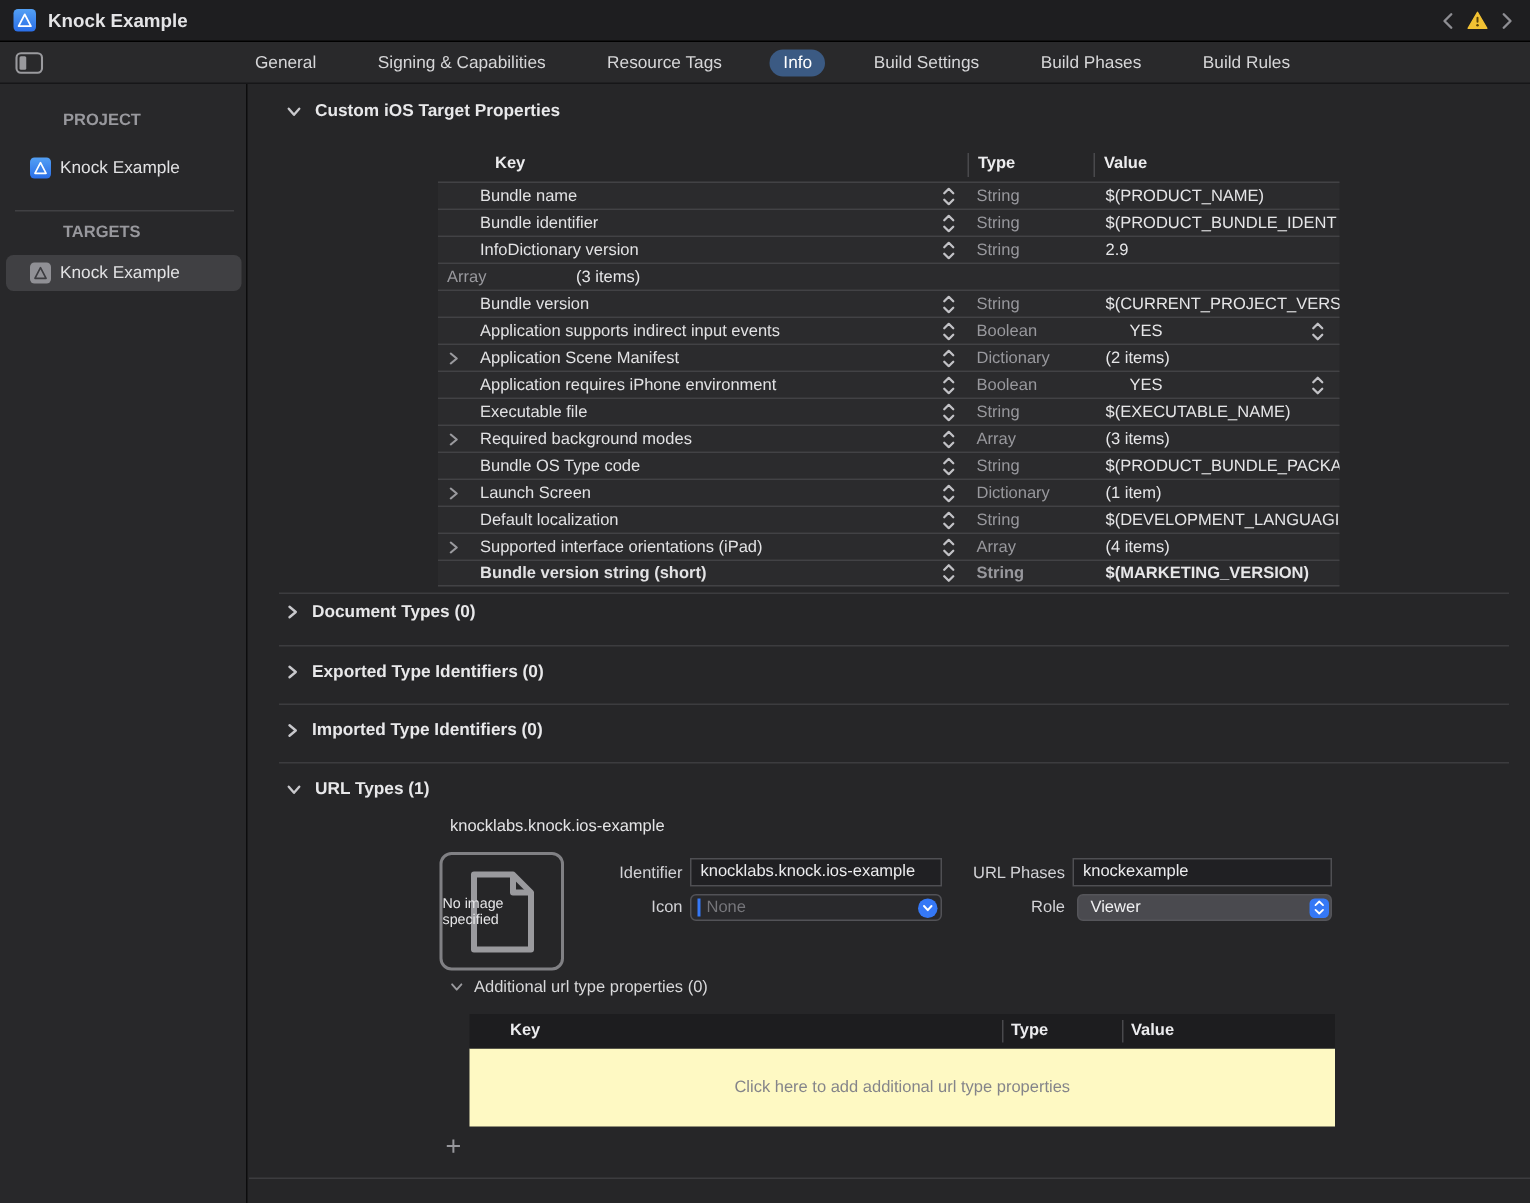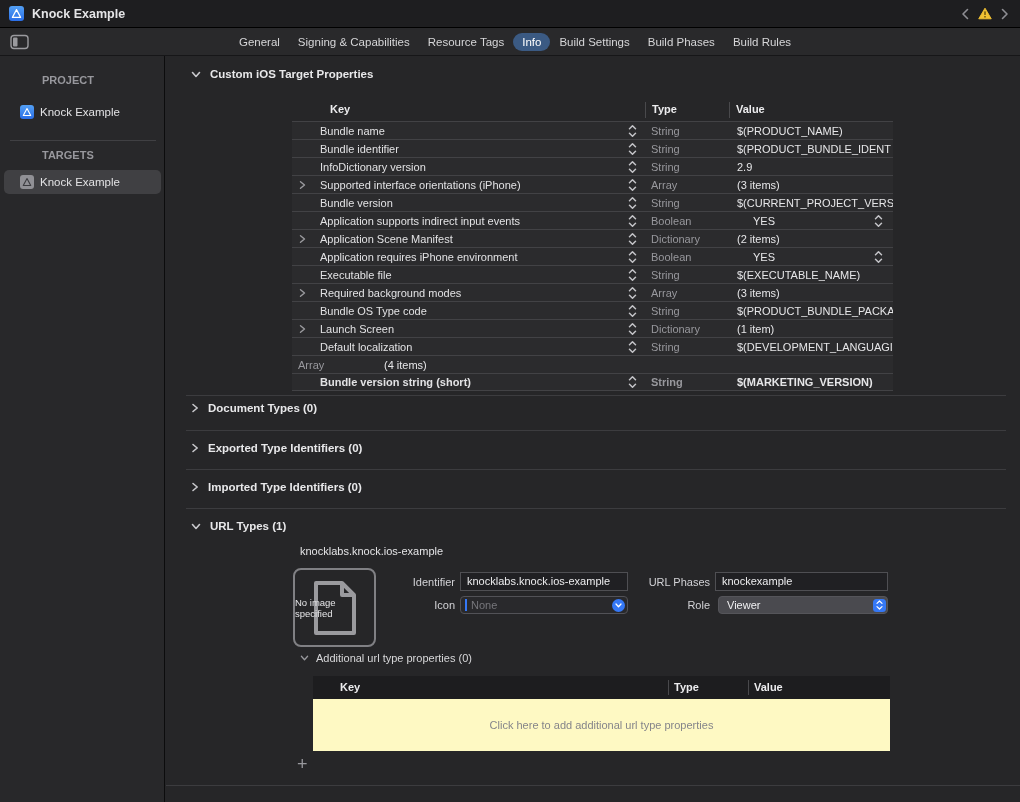--- a/index.html
+++ b/index.html
@@ -13,21 +13,21 @@
   .titlebar .app-icon { width:15px; height:15px; margin-left:9px; border-radius:3px;
     background:linear-gradient(#53a0f4,#2a6ee8); display:flex; align-items:center; justify-content:center; }
   .titlebar .title { margin-left:8px; font-size:12.5px; font-weight:700; color:#e4e4e6; }
   .titlebar .nav { margin-left:auto; margin-right:8px; display:flex; align-items:center; gap:6px; }
   .navchev { width:14px; height:16px; display:flex; align-items:center; justify-content:center; }
 
   
   .tabbar { position:absolute; left:0; top:28px; width:1020px; height:28px;
     background:#29292b; border-bottom:1px solid #161618; display:flex; align-items:center; justify-content:center; }
   .sidebar-toggle { position:absolute; left:10px; top:6px; width:19px; height:16px; }
-  .tabs { display:flex; align-items:center; margin-left:10px;justify-content:center; }
+  .tabs { display:flex; align-items:center; gap:23px; margin-left:10px;justify-content:center; }
   .tab { color:#d6d6d8; font-size:11.5px; padding:3px 9px; border-radius:10px; white-space:nowrap; }
   .tab.active { background:#3b5a83; color:#fff; }
 
   
   .sidebar { position:absolute; left:0; top:56px; width:165px; height:746px;
     background:#28282a; border-right:1px solid #0c0c0d; }
   .main { position:absolute; left:166px; top:56px; width:854px; height:746px; background:#262628; }
 
   
   .side-header { position:absolute; left:14px; font-size:11px; font-weight:700; color:#98989d;margin-left:28px; }
@@ -229,216 +229,216 @@
               </svg>
         </span>
       </div>
       <div class="cell-type"><span class="row-type">String</span></div>
       <div class="cell-value">
         <span class="row-value-text">2.9</span>
 
       </div>
     </div>
         <div class="prow">
+      <div class="cell-type"><span class="row-type">Array</span></div>
+      <div class="cell-value">
+        <span class="row-value-text">(3 items)</span>
+
+      </div>
+    </div>
+        <div class="prow">
+      <div class="cell-key">
+        
+        <span class="row-key">Bundle version</span>
+        <span class="key-stepper">
+          <svg width="9" height="13" viewBox="0 0 9 13">
+                <path d="M1.5 4.3 L4.5 1.3 L7.5 4.3" fill="none" stroke="#c2c2c6" stroke-width="1.5" stroke-linecap="round" stroke-linejoin="round"></path>
+                <path d="M1.5 8.7 L4.5 11.7 L7.5 8.7" fill="none" stroke="#c2c2c6" stroke-width="1.5" stroke-linecap="round" stroke-linejoin="round"></path>
+              </svg>
+        </span>
+      </div>
+      <div class="cell-type"><span class="row-type">String</span></div>
+      <div class="cell-value">
+        <span class="row-value-text">$(CURRENT_PROJECT_VERS</span>
+
+      </div>
+    </div>
+        <div class="prow popup">
+      <div class="cell-key">
+        
+        <span class="row-key">Application supports indirect input events</span>
+        <span class="key-stepper">
+          <svg width="9" height="13" viewBox="0 0 9 13">
+                <path d="M1.5 4.3 L4.5 1.3 L7.5 4.3" fill="none" stroke="#c2c2c6" stroke-width="1.5" stroke-linecap="round" stroke-linejoin="round"></path>
+                <path d="M1.5 8.7 L4.5 11.7 L7.5 8.7" fill="none" stroke="#c2c2c6" stroke-width="1.5" stroke-linecap="round" stroke-linejoin="round"></path>
+              </svg>
+        </span>
+      </div>
+      <div class="cell-type"><span class="row-type">Boolean</span></div>
+      <div class="cell-value">
+        <span class="row-value-text">YES</span>
+        <span class="value-stepper">
+          <svg width="9" height="13" viewBox="0 0 9 13">
+                <path d="M1.5 4.3 L4.5 1.3 L7.5 4.3" fill="none" stroke="#c2c2c6" stroke-width="1.5" stroke-linecap="round" stroke-linejoin="round"></path>
+                <path d="M1.5 8.7 L4.5 11.7 L7.5 8.7" fill="none" stroke="#c2c2c6" stroke-width="1.5" stroke-linecap="round" stroke-linejoin="round"></path>
+              </svg>
+        </span>
+      </div>
+    </div>
+        <div class="prow">
       <div class="cell-key">
         <span class="disclosure">
           <svg width="7" height="9" viewBox="0 0 7 9">
                 <path d="M1.5 1.2 L5.5 4.5 L1.5 7.8" fill="none" stroke="#9a9a9e" stroke-width="1.4" stroke-linecap="round" stroke-linejoin="round"></path>
               </svg>
         </span>
-        <span class="row-key">Supported interface orientations (iPhone)</span>
-        <span class="key-stepper">
-          <svg width="9" height="13" viewBox="0 0 9 13">
-                <path d="M1.5 4.3 L4.5 1.3 L7.5 4.3" fill="none" stroke="#c2c2c6" stroke-width="1.5" stroke-linecap="round" stroke-linejoin="round"></path>
-                <path d="M1.5 8.7 L4.5 11.7 L7.5 8.7" fill="none" stroke="#c2c2c6" stroke-width="1.5" stroke-linecap="round" stroke-linejoin="round"></path>
-              </svg>
-        </span>
-      </div>
-      <div class="cell-type"><span class="row-type">Array</span></div>
-      <div class="cell-value">
-        <span class="row-value-text">(3 items)</span>
-
-      </div>
-    </div>
-        <div class="prow">
-      <div class="cell-key">
-        
-        <span class="row-key">Bundle version</span>
-        <span class="key-stepper">
-          <svg width="9" height="13" viewBox="0 0 9 13">
-                <path d="M1.5 4.3 L4.5 1.3 L7.5 4.3" fill="none" stroke="#c2c2c6" stroke-width="1.5" stroke-linecap="round" stroke-linejoin="round"></path>
-                <path d="M1.5 8.7 L4.5 11.7 L7.5 8.7" fill="none" stroke="#c2c2c6" stroke-width="1.5" stroke-linecap="round" stroke-linejoin="round"></path>
-              </svg>
-        </span>
-      </div>
-      <div class="cell-type"><span class="row-type">String</span></div>
-      <div class="cell-value">
-        <span class="row-value-text">$(CURRENT_PROJECT_VERS</span>
+        <span class="row-key">Application Scene Manifest</span>
+        <span class="key-stepper">
+          <svg width="9" height="13" viewBox="0 0 9 13">
+                <path d="M1.5 4.3 L4.5 1.3 L7.5 4.3" fill="none" stroke="#c2c2c6" stroke-width="1.5" stroke-linecap="round" stroke-linejoin="round"></path>
+                <path d="M1.5 8.7 L4.5 11.7 L7.5 8.7" fill="none" stroke="#c2c2c6" stroke-width="1.5" stroke-linecap="round" stroke-linejoin="round"></path>
+              </svg>
+        </span>
+      </div>
+      <div class="cell-type"><span class="row-type">Dictionary</span></div>
+      <div class="cell-value">
+        <span class="row-value-text">(2 items)</span>
 
       </div>
     </div>
         <div class="prow popup">
       <div class="cell-key">
         
-        <span class="row-key">Application supports indirect input events</span>
+        <span class="row-key">Application requires iPhone environment</span>
         <span class="key-stepper">
           <svg width="9" height="13" viewBox="0 0 9 13">
                 <path d="M1.5 4.3 L4.5 1.3 L7.5 4.3" fill="none" stroke="#c2c2c6" stroke-width="1.5" stroke-linecap="round" stroke-linejoin="round"></path>
                 <path d="M1.5 8.7 L4.5 11.7 L7.5 8.7" fill="none" stroke="#c2c2c6" stroke-width="1.5" stroke-linecap="round" stroke-linejoin="round"></path>
               </svg>
         </span>
       </div>
       <div class="cell-type"><span class="row-type">Boolean</span></div>
       <div class="cell-value">
         <span class="row-value-text">YES</span>
         <span class="value-stepper">
           <svg width="9" height="13" viewBox="0 0 9 13">
                 <path d="M1.5 4.3 L4.5 1.3 L7.5 4.3" fill="none" stroke="#c2c2c6" stroke-width="1.5" stroke-linecap="round" stroke-linejoin="round"></path>
                 <path d="M1.5 8.7 L4.5 11.7 L7.5 8.7" fill="none" stroke="#c2c2c6" stroke-width="1.5" stroke-linecap="round" stroke-linejoin="round"></path>
               </svg>
         </span>
+      </div>
+    </div>
+        <div class="prow">
+      <div class="cell-key">
+        
+        <span class="row-key">Executable file</span>
+        <span class="key-stepper">
+          <svg width="9" height="13" viewBox="0 0 9 13">
+                <path d="M1.5 4.3 L4.5 1.3 L7.5 4.3" fill="none" stroke="#c2c2c6" stroke-width="1.5" stroke-linecap="round" stroke-linejoin="round"></path>
+                <path d="M1.5 8.7 L4.5 11.7 L7.5 8.7" fill="none" stroke="#c2c2c6" stroke-width="1.5" stroke-linecap="round" stroke-linejoin="round"></path>
+              </svg>
+        </span>
+      </div>
+      <div class="cell-type"><span class="row-type">String</span></div>
+      <div class="cell-value">
+        <span class="row-value-text">$(EXECUTABLE_NAME)</span>
+
       </div>
     </div>
         <div class="prow">
       <div class="cell-key">
         <span class="disclosure">
           <svg width="7" height="9" viewBox="0 0 7 9">
                 <path d="M1.5 1.2 L5.5 4.5 L1.5 7.8" fill="none" stroke="#9a9a9e" stroke-width="1.4" stroke-linecap="round" stroke-linejoin="round"></path>
               </svg>
         </span>
-        <span class="row-key">Application Scene Manifest</span>
-        <span class="key-stepper">
-          <svg width="9" height="13" viewBox="0 0 9 13">
-                <path d="M1.5 4.3 L4.5 1.3 L7.5 4.3" fill="none" stroke="#c2c2c6" stroke-width="1.5" stroke-linecap="round" stroke-linejoin="round"></path>
-                <path d="M1.5 8.7 L4.5 11.7 L7.5 8.7" fill="none" stroke="#c2c2c6" stroke-width="1.5" stroke-linecap="round" stroke-linejoin="round"></path>
-              </svg>
-        </span>
-      </div>
-      <div class="cell-type"><span class="row-type">Dictionary</span></div>
-      <div class="cell-value">
-        <span class="row-value-text">(2 items)</span>
-
-      </div>
-    </div>
-        <div class="prow popup">
-      <div class="cell-key">
-        
-        <span class="row-key">Application requires iPhone environment</span>
-        <span class="key-stepper">
-          <svg width="9" height="13" viewBox="0 0 9 13">
-                <path d="M1.5 4.3 L4.5 1.3 L7.5 4.3" fill="none" stroke="#c2c2c6" stroke-width="1.5" stroke-linecap="round" stroke-linejoin="round"></path>
-                <path d="M1.5 8.7 L4.5 11.7 L7.5 8.7" fill="none" stroke="#c2c2c6" stroke-width="1.5" stroke-linecap="round" stroke-linejoin="round"></path>
-              </svg>
-        </span>
-      </div>
-      <div class="cell-type"><span class="row-type">Boolean</span></div>
-      <div class="cell-value">
-        <span class="row-value-text">YES</span>
-        <span class="value-stepper">
-          <svg width="9" height="13" viewBox="0 0 9 13">
-                <path d="M1.5 4.3 L4.5 1.3 L7.5 4.3" fill="none" stroke="#c2c2c6" stroke-width="1.5" stroke-linecap="round" stroke-linejoin="round"></path>
-                <path d="M1.5 8.7 L4.5 11.7 L7.5 8.7" fill="none" stroke="#c2c2c6" stroke-width="1.5" stroke-linecap="round" stroke-linejoin="round"></path>
-              </svg>
-        </span>
-      </div>
-    </div>
-        <div class="prow">
-      <div class="cell-key">
-        
-        <span class="row-key">Executable file</span>
-        <span class="key-stepper">
-          <svg width="9" height="13" viewBox="0 0 9 13">
-                <path d="M1.5 4.3 L4.5 1.3 L7.5 4.3" fill="none" stroke="#c2c2c6" stroke-width="1.5" stroke-linecap="round" stroke-linejoin="round"></path>
-                <path d="M1.5 8.7 L4.5 11.7 L7.5 8.7" fill="none" stroke="#c2c2c6" stroke-width="1.5" stroke-linecap="round" stroke-linejoin="round"></path>
-              </svg>
-        </span>
-      </div>
-      <div class="cell-type"><span class="row-type">String</span></div>
-      <div class="cell-value">
-        <span class="row-value-text">$(EXECUTABLE_NAME)</span>
+        <span class="row-key">Required background modes</span>
+        <span class="key-stepper">
+          <svg width="9" height="13" viewBox="0 0 9 13">
+                <path d="M1.5 4.3 L4.5 1.3 L7.5 4.3" fill="none" stroke="#c2c2c6" stroke-width="1.5" stroke-linecap="round" stroke-linejoin="round"></path>
+                <path d="M1.5 8.7 L4.5 11.7 L7.5 8.7" fill="none" stroke="#c2c2c6" stroke-width="1.5" stroke-linecap="round" stroke-linejoin="round"></path>
+              </svg>
+        </span>
+      </div>
+      <div class="cell-type"><span class="row-type">Array</span></div>
+      <div class="cell-value">
+        <span class="row-value-text">(3 items)</span>
+
+      </div>
+    </div>
+        <div class="prow">
+      <div class="cell-key">
+        
+        <span class="row-key">Bundle OS Type code</span>
+        <span class="key-stepper">
+          <svg width="9" height="13" viewBox="0 0 9 13">
+                <path d="M1.5 4.3 L4.5 1.3 L7.5 4.3" fill="none" stroke="#c2c2c6" stroke-width="1.5" stroke-linecap="round" stroke-linejoin="round"></path>
+                <path d="M1.5 8.7 L4.5 11.7 L7.5 8.7" fill="none" stroke="#c2c2c6" stroke-width="1.5" stroke-linecap="round" stroke-linejoin="round"></path>
+              </svg>
+        </span>
+      </div>
+      <div class="cell-type"><span class="row-type">String</span></div>
+      <div class="cell-value">
+        <span class="row-value-text">$(PRODUCT_BUNDLE_PACKA</span>
 
       </div>
     </div>
         <div class="prow">
       <div class="cell-key">
         <span class="disclosure">
           <svg width="7" height="9" viewBox="0 0 7 9">
                 <path d="M1.5 1.2 L5.5 4.5 L1.5 7.8" fill="none" stroke="#9a9a9e" stroke-width="1.4" stroke-linecap="round" stroke-linejoin="round"></path>
               </svg>
         </span>
-        <span class="row-key">Required background modes</span>
-        <span class="key-stepper">
-          <svg width="9" height="13" viewBox="0 0 9 13">
-                <path d="M1.5 4.3 L4.5 1.3 L7.5 4.3" fill="none" stroke="#c2c2c6" stroke-width="1.5" stroke-linecap="round" stroke-linejoin="round"></path>
-                <path d="M1.5 8.7 L4.5 11.7 L7.5 8.7" fill="none" stroke="#c2c2c6" stroke-width="1.5" stroke-linecap="round" stroke-linejoin="round"></path>
-              </svg>
-        </span>
-      </div>
-      <div class="cell-type"><span class="row-type">Array</span></div>
-      <div class="cell-value">
-        <span class="row-value-text">(3 items)</span>
-
-      </div>
-    </div>
-        <div class="prow">
-      <div class="cell-key">
-        
-        <span class="row-key">Bundle OS Type code</span>
-        <span class="key-stepper">
-          <svg width="9" height="13" viewBox="0 0 9 13">
-                <path d="M1.5 4.3 L4.5 1.3 L7.5 4.3" fill="none" stroke="#c2c2c6" stroke-width="1.5" stroke-linecap="round" stroke-linejoin="round"></path>
-                <path d="M1.5 8.7 L4.5 11.7 L7.5 8.7" fill="none" stroke="#c2c2c6" stroke-width="1.5" stroke-linecap="round" stroke-linejoin="round"></path>
-              </svg>
-        </span>
-      </div>
-      <div class="cell-type"><span class="row-type">String</span></div>
-      <div class="cell-value">
-        <span class="row-value-text">$(PRODUCT_BUNDLE_PACKA</span>
+        <span class="row-key">Launch Screen</span>
+        <span class="key-stepper">
+          <svg width="9" height="13" viewBox="0 0 9 13">
+                <path d="M1.5 4.3 L4.5 1.3 L7.5 4.3" fill="none" stroke="#c2c2c6" stroke-width="1.5" stroke-linecap="round" stroke-linejoin="round"></path>
+                <path d="M1.5 8.7 L4.5 11.7 L7.5 8.7" fill="none" stroke="#c2c2c6" stroke-width="1.5" stroke-linecap="round" stroke-linejoin="round"></path>
+              </svg>
+        </span>
+      </div>
+      <div class="cell-type"><span class="row-type">Dictionary</span></div>
+      <div class="cell-value">
+        <span class="row-value-text">(1 item)</span>
+
+      </div>
+    </div>
+        <div class="prow">
+      <div class="cell-key">
+        
+        <span class="row-key">Default localization</span>
+        <span class="key-stepper">
+          <svg width="9" height="13" viewBox="0 0 9 13">
+                <path d="M1.5 4.3 L4.5 1.3 L7.5 4.3" fill="none" stroke="#c2c2c6" stroke-width="1.5" stroke-linecap="round" stroke-linejoin="round"></path>
+                <path d="M1.5 8.7 L4.5 11.7 L7.5 8.7" fill="none" stroke="#c2c2c6" stroke-width="1.5" stroke-linecap="round" stroke-linejoin="round"></path>
+              </svg>
+        </span>
+      </div>
+      <div class="cell-type"><span class="row-type">String</span></div>
+      <div class="cell-value">
+        <span class="row-value-text">$(DEVELOPMENT_LANGUAGI</span>
 
       </div>
     </div>
         <div class="prow">
       <div class="cell-key">
         <span class="disclosure">
           <svg width="7" height="9" viewBox="0 0 7 9">
                 <path d="M1.5 1.2 L5.5 4.5 L1.5 7.8" fill="none" stroke="#9a9a9e" stroke-width="1.4" stroke-linecap="round" stroke-linejoin="round"></path>
               </svg>
         </span>
-        <span class="row-key">Launch Screen</span>
-        <span class="key-stepper">
-          <svg width="9" height="13" viewBox="0 0 9 13">
-                <path d="M1.5 4.3 L4.5 1.3 L7.5 4.3" fill="none" stroke="#c2c2c6" stroke-width="1.5" stroke-linecap="round" stroke-linejoin="round"></path>
-                <path d="M1.5 8.7 L4.5 11.7 L7.5 8.7" fill="none" stroke="#c2c2c6" stroke-width="1.5" stroke-linecap="round" stroke-linejoin="round"></path>
-              </svg>
-        </span>
-      </div>
-      <div class="cell-type"><span class="row-type">Dictionary</span></div>
-      <div class="cell-value">
-        <span class="row-value-text">(1 item)</span>
-
-      </div>
-    </div>
-        <div class="prow">
-      <div class="cell-key">
-        
-        <span class="row-key">Default localization</span>
-        <span class="key-stepper">
-          <svg width="9" height="13" viewBox="0 0 9 13">
-                <path d="M1.5 4.3 L4.5 1.3 L7.5 4.3" fill="none" stroke="#c2c2c6" stroke-width="1.5" stroke-linecap="round" stroke-linejoin="round"></path>
-                <path d="M1.5 8.7 L4.5 11.7 L7.5 8.7" fill="none" stroke="#c2c2c6" stroke-width="1.5" stroke-linecap="round" stroke-linejoin="round"></path>
-              </svg>
-        </span>
-      </div>
-      <div class="cell-type"><span class="row-type">String</span></div>
-      <div class="cell-value">
-        <span class="row-value-text">$(DEVELOPMENT_LANGUAGI</span>
-
-      </div>
-    </div>
-        <div class="prow">
+        <span class="row-key">Supported interface orientations (iPad)</span>
+        <span class="key-stepper">
+          <svg width="9" height="13" viewBox="0 0 9 13">
+                <path d="M1.5 4.3 L4.5 1.3 L7.5 4.3" fill="none" stroke="#c2c2c6" stroke-width="1.5" stroke-linecap="round" stroke-linejoin="round"></path>
+                <path d="M1.5 8.7 L4.5 11.7 L7.5 8.7" fill="none" stroke="#c2c2c6" stroke-width="1.5" stroke-linecap="round" stroke-linejoin="round"></path>
+              </svg>
+        </span>
+      </div>
       <div class="cell-type"><span class="row-type">Array</span></div>
       <div class="cell-value">
         <span class="row-value-text">(4 items)</span>
 
       </div>
     </div>
         <div class="prow">
       <div class="cell-key">
         
         <span class="row-key">Bundle version string (short)</span>

